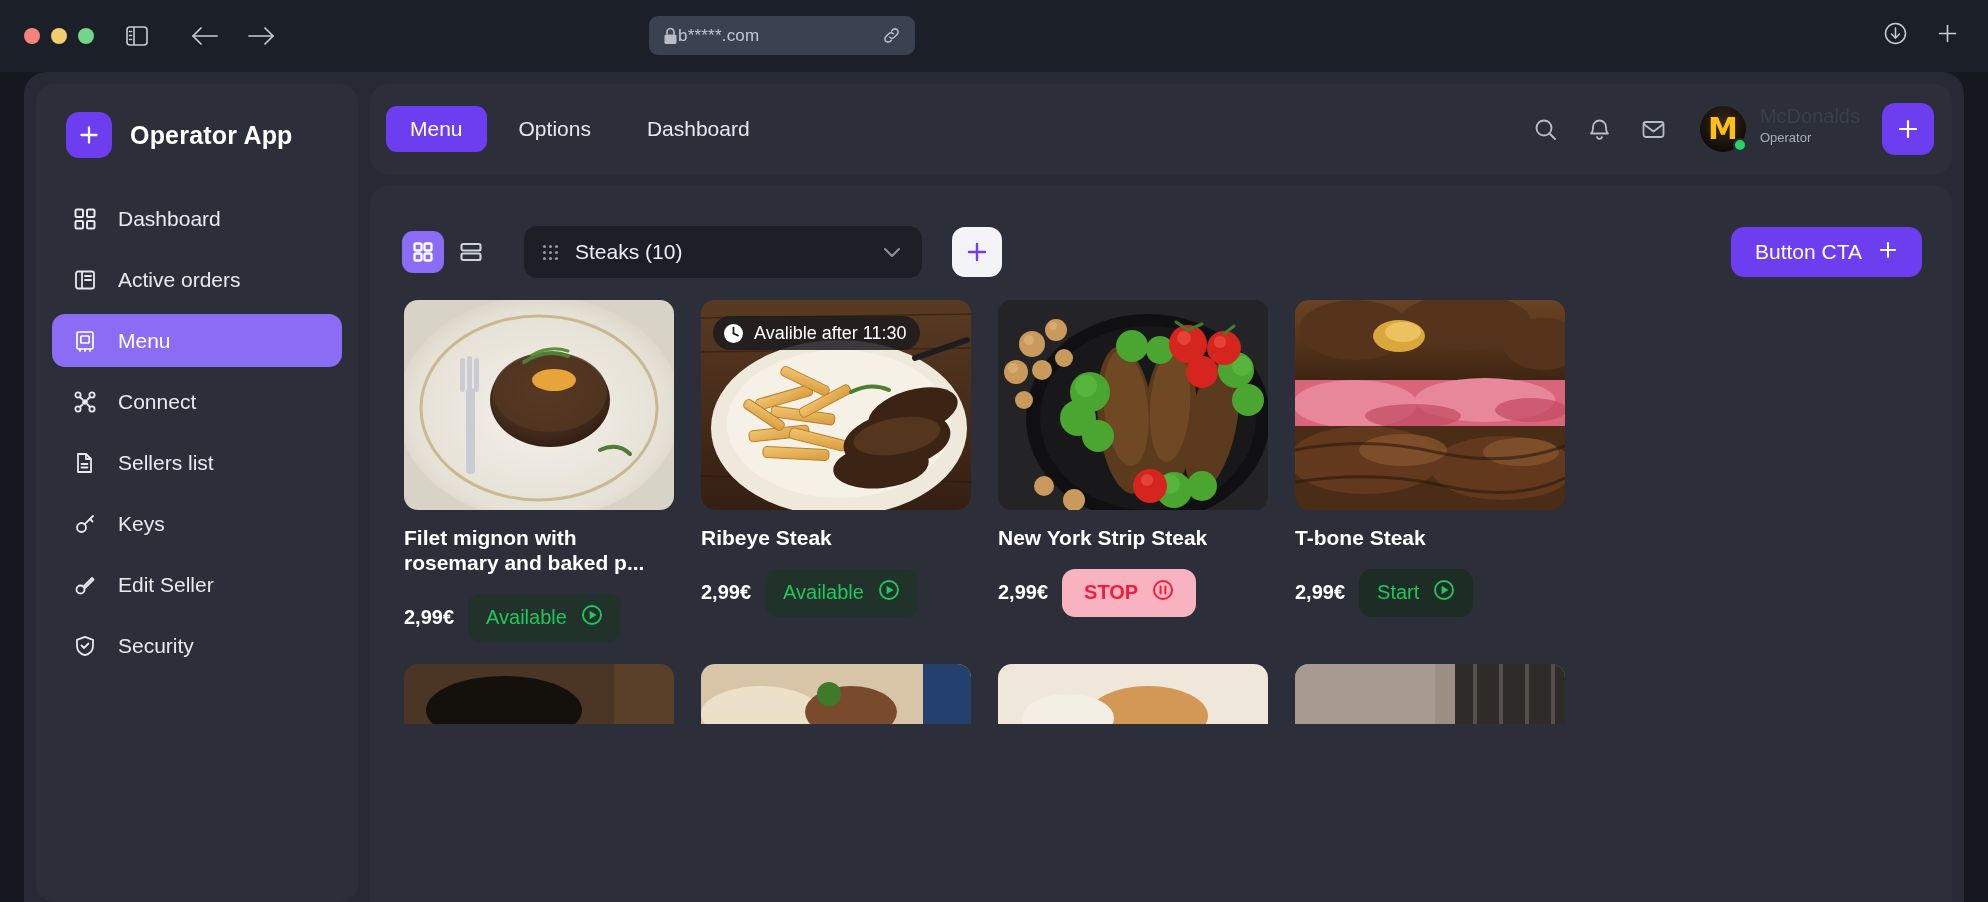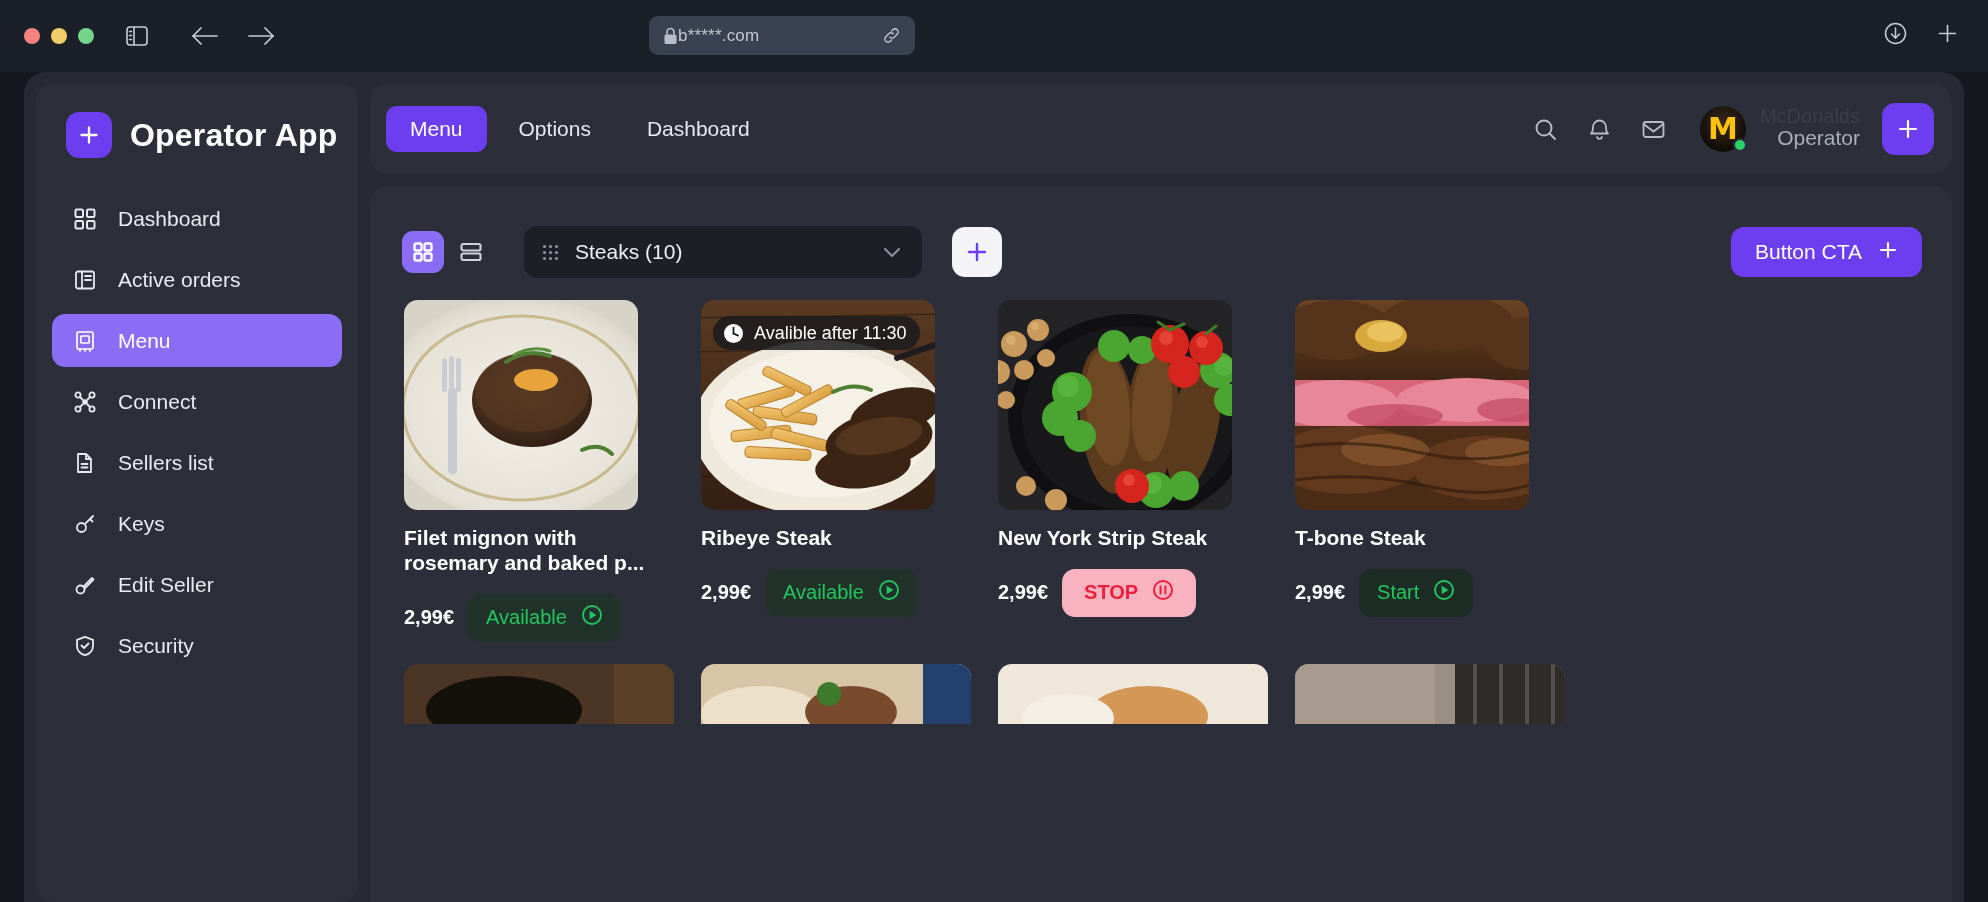--- a/index.html
+++ b/index.html
@@ -71,21 +71,21 @@
     padding: 28px 0 0 0;
   }
   .brand { display: flex; align-items: center; gap: 18px; padding-left: 30px; }
   .brand-badge {
     width: 46px; height: 46px;
     background: #6c3ef0;
     border-radius: 13px;
     display: flex; align-items: center; justify-content: center;
     color: #fff;
   }
-  .brand-name { color: #fff; font-size: 32px; font-weight: bold; letter-spacing: .2px; }
+  .brand-name { color: #fff; font-size: 25px; font-weight: bold; letter-spacing: .2px; }
 
   .nav-list { margin-top: 34px; padding: 0 16px; }
   .nav-item {
     display: flex; align-items: center; gap: 20px;
     height: 53px; padding-left: 20px;
     border-radius: 13px;
     color: #e9eaef;
     font-size: 21px;
     margin-bottom: 8px;
     cursor: pointer;
@@ -127,21 +127,21 @@
     overflow: hidden;
   }
   .avatar .arches { color: #ffc20e; font-size: 30px; font-weight: bold; line-height: 1; font-family: "DejaVu Sans", sans-serif; }
   .online-dot {
     position:absolute; right:-1px; bottom:0px;
     width: 14px; height: 14px; border-radius: 50%;
     background: #25d366; border: 2px solid #2c2f3a;
   }
   .user-meta { display: flex; flex-direction: column; justify-content: center; margin-top: -2px; }
   .user-org { color: #3b3f4b; font-size: 20px; line-height: 20px; }
-  .user-role { color: #a9aeb9; font-size: 21px; line-height: 24px; text-align: right; }
+  .user-role { color: #a9aeb9; font-size: 13px; line-height: 24px; }
   .hdr-plus {
     width: 52px; height: 52px; margin-left: 22px;
     background: #6c3ef0; border-radius: 13px;
     display:flex; align-items:center; justify-content:center;
     color:#fff; cursor:pointer;
   }
 
   
   .content {
     position: absolute; left: 346px; top: 114px;
@@ -200,21 +200,21 @@
 
   .cards-grid {
     display: grid;
     grid-template-columns: repeat(4, 270px);
     gap: 0 27px;
     margin: 22px 0 0 34px;
   }
   .card { width: 270px; }
   .card-media {
     position: relative;
-    width: 234px; height: 210px;
+    width: 270px; height: 210px;
     border-radius: 14px;
     overflow: hidden;
     background: #3a3d48;
   }
   .card-media .photo { width:100%; height:100%; display:block; }
   .badge-time {
     position: absolute; left: 12px; top: 16px;
     height: 34px; padding: 0 14px 0 10px;
     background: rgba(28,28,30,.86);
     border-radius: 18px;

